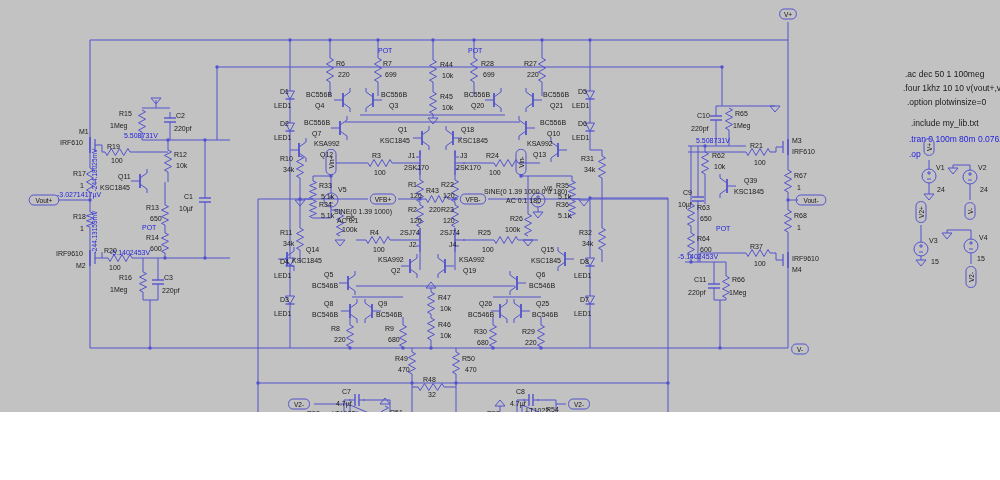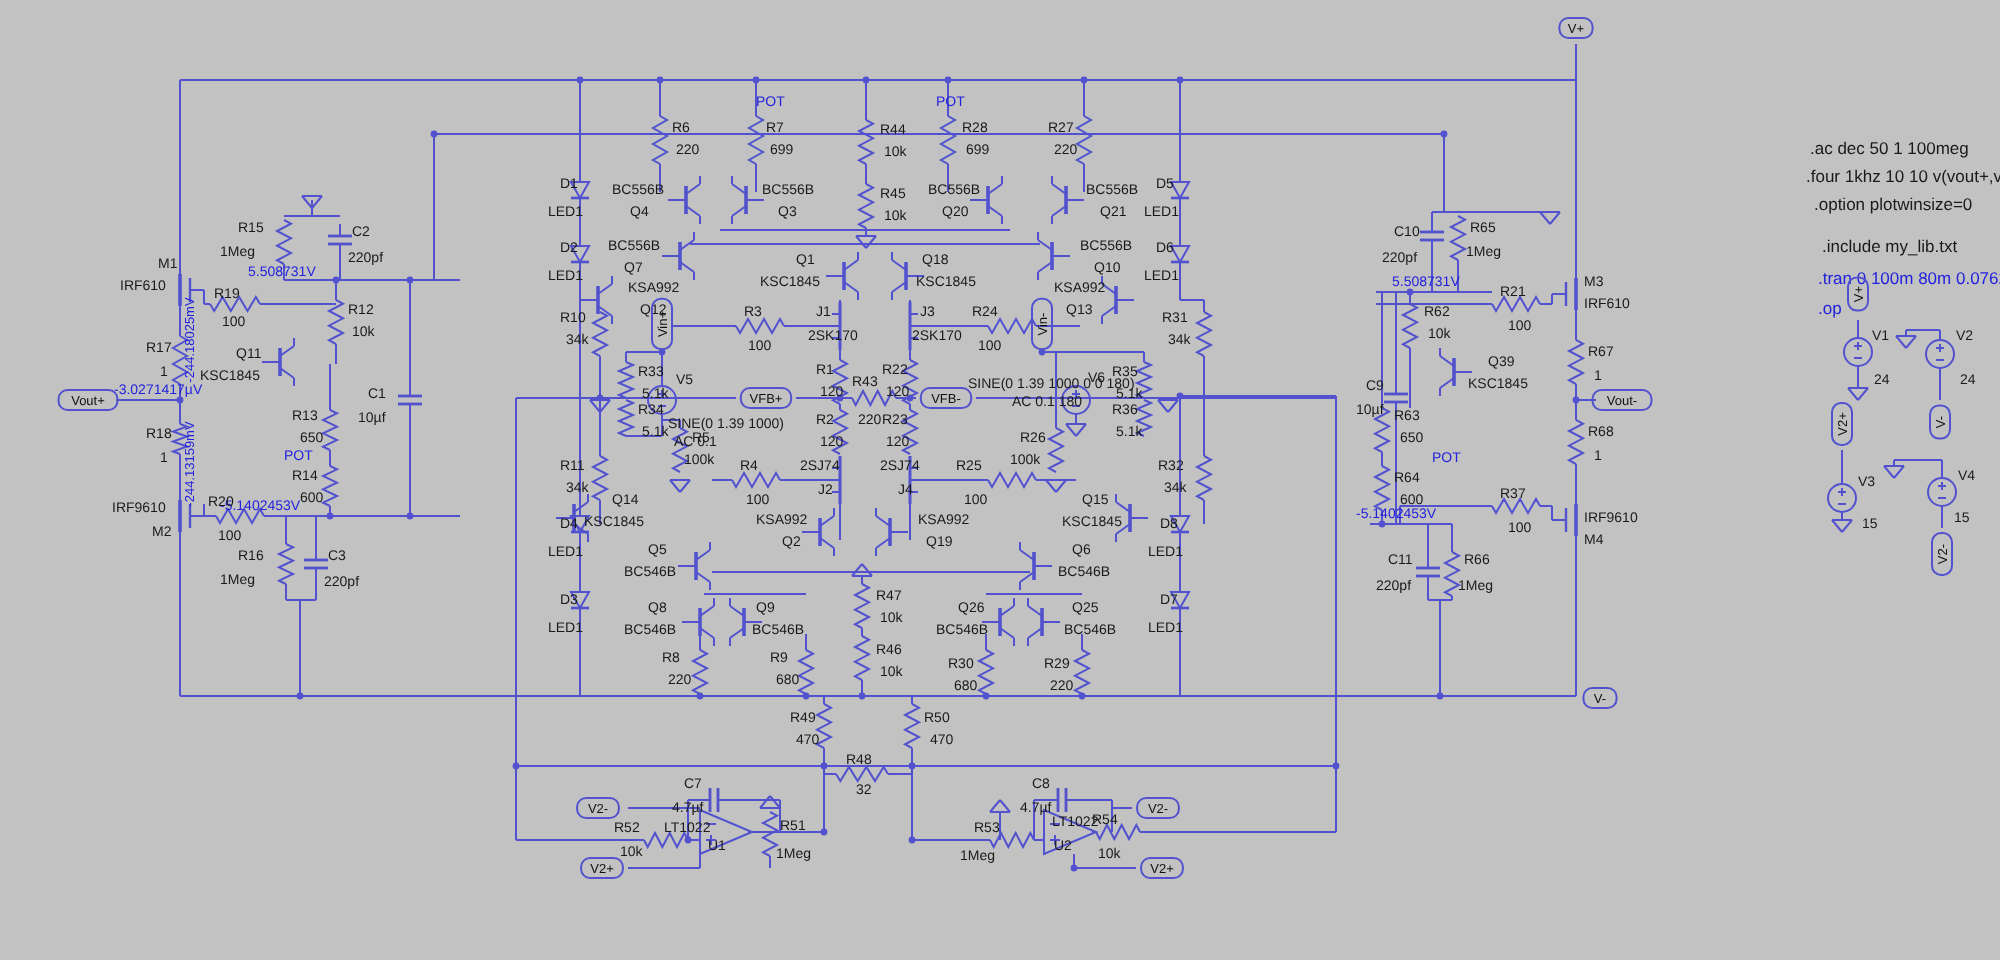--- a/index.html
+++ b/index.html
@@ -1,16 +1,16 @@
 <!DOCTYPE html>
 <html><head>
 <meta charset="utf-8">
 <style>
   html,body{margin:0;padding:0;}
-  #stage{position:relative;width:1000px;height:480px;background:#c2c2c2;overflow:hidden;
+  #stage{position:relative;width:1000px;height:412px;background:#c2c2c2;overflow:hidden;
          font-family:"Liberation Sans",sans-serif;}
   svg{position:absolute;left:0;top:0;}
   svg text{font-family:"Liberation Sans",sans-serif;}
 </style>
 </head>
 <body>
 
 <div id="stage" style="background: rgb(194, 194, 194);">
   <svg id="schem" width="1000" height="480" viewBox="0 0 1000 480">
       <g>

